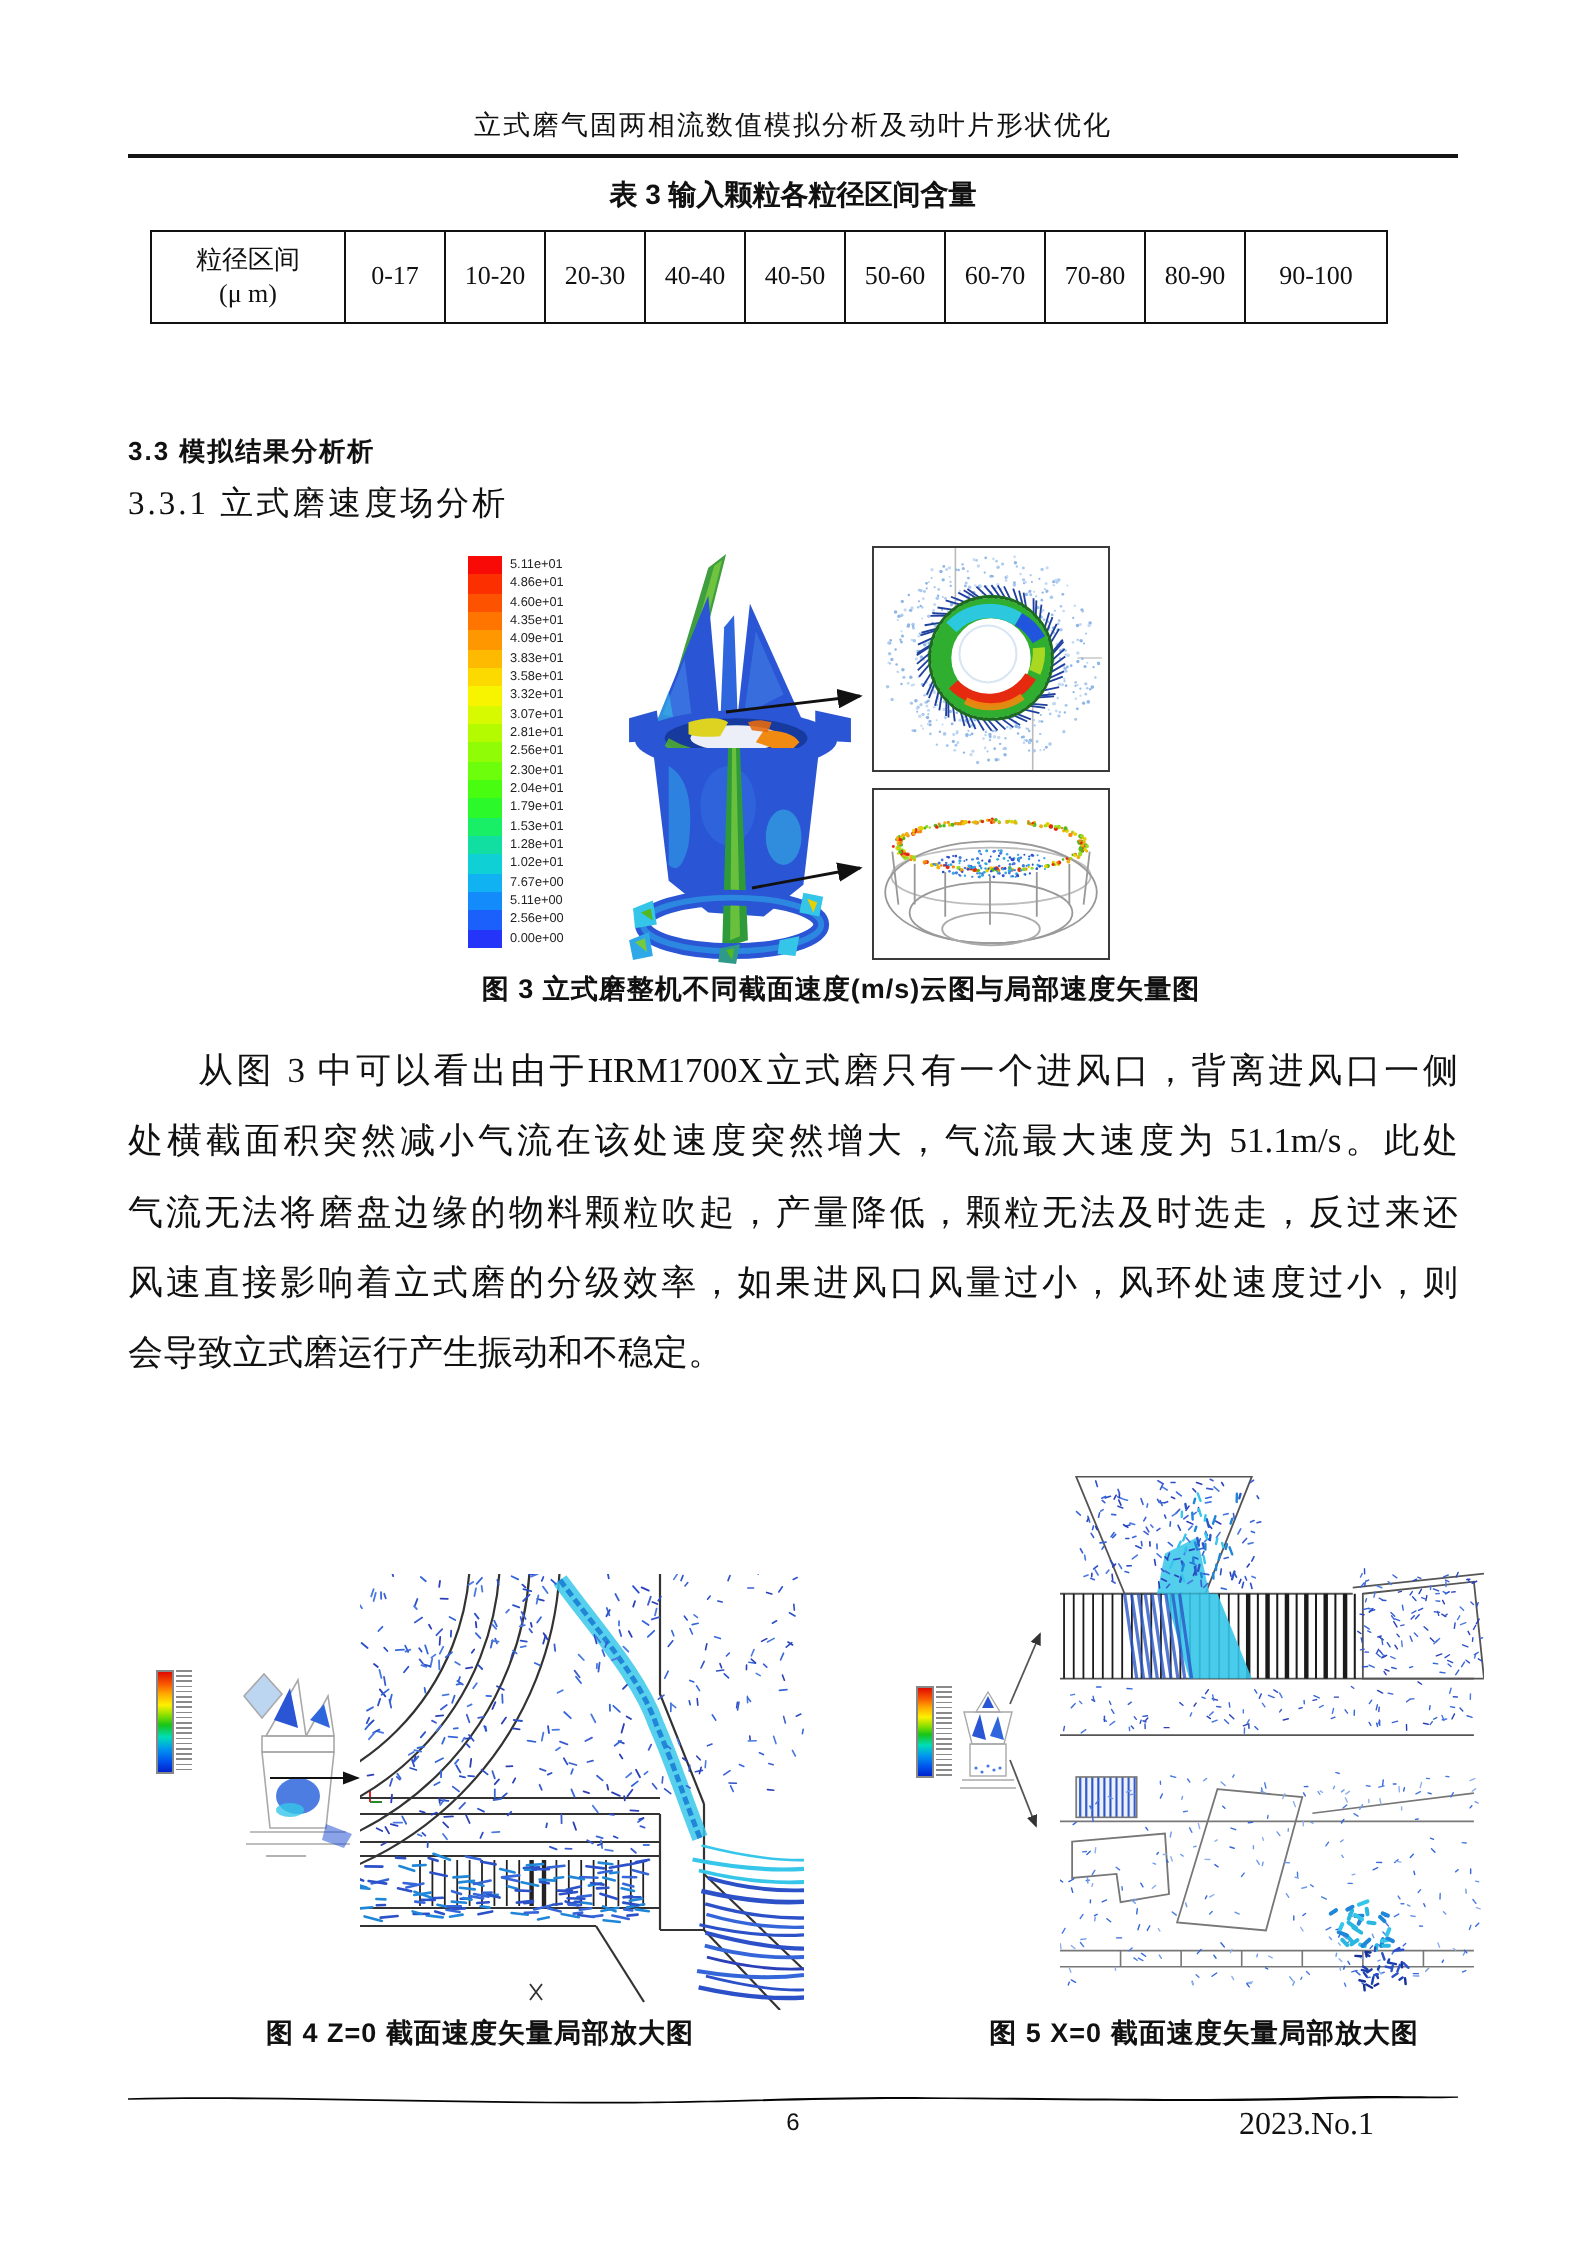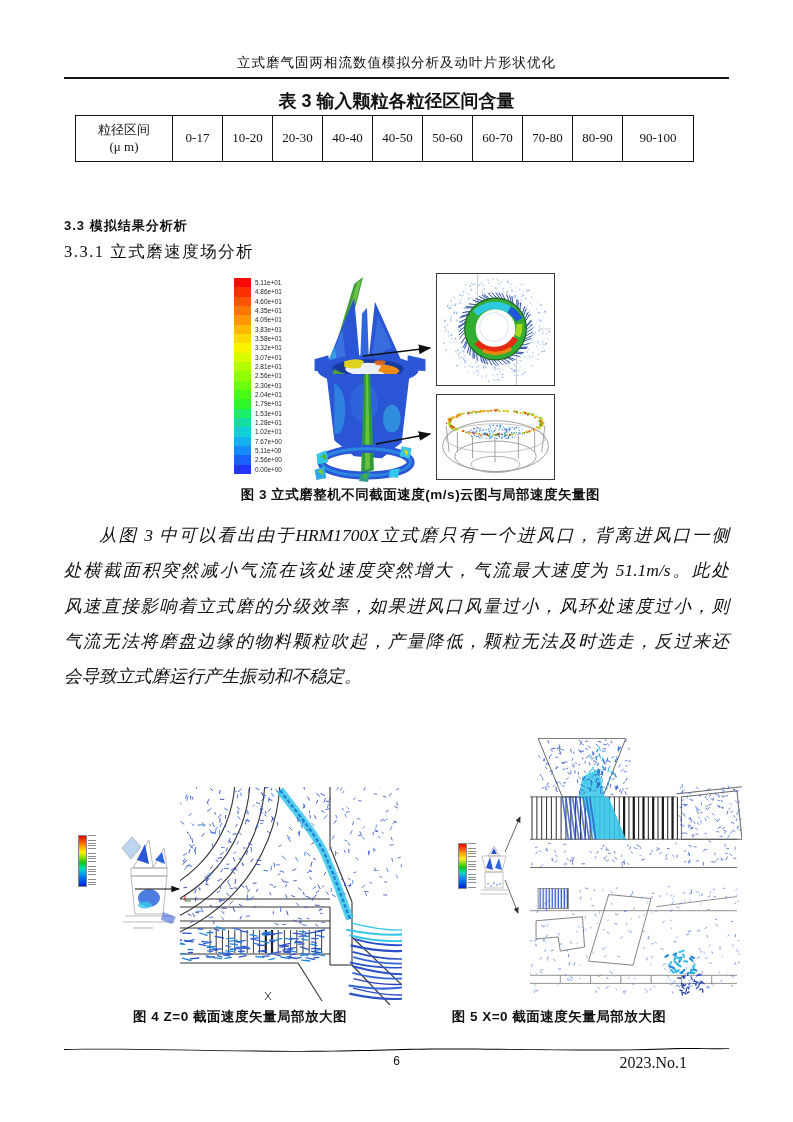--- a/index.html
+++ b/index.html
@@ -5,21 +5,21 @@
   * { margin:0; padding:0; box-sizing:border-box; }
   html,body { background:#ffffff; }
   .page { position:relative; width:793px; height:1122px; background:#ffffff; overflow:hidden;
           font-family:"Liberation Serif", serif; color:#111; }
 
   .header-title { position:absolute; top:54px; left:0; width:100%; text-align:center;
                   font-size:13.5px; letter-spacing:1px; }
   .header-rule  { position:absolute; top:77px; left:64px; width:665px; height:2px; background:#151515; }
 
   .table-caption { position:absolute; top:89px; left:0; width:100%; text-align:center;
-                   font-family:"Liberation Sans", sans-serif; font-weight:bold; font-size:18px; }
+                   font-family:"Liberation Sans", sans-serif; font-weight:bold; font-size:14px; }
 
   table.ptable { position:absolute; top:115px; left:75px; width:618px; border-collapse:collapse;
                  table-layout:fixed; font-size:13px; text-align:center; }
   table.ptable td { border:1px solid #111; vertical-align:middle; }
   table.ptable { border:1.6px solid #111;padding-left:48px; }
   tr.r1 td { height:46px; line-height:1.3; }
   tr.r2 td { height:27px; }
 
   .s33  { position:absolute; top:217px; left:64px; font-family:"Liberation Sans", sans-serif;
           font-weight:bold; font-size:13px; letter-spacing:1px; }
@@ -35,24 +35,24 @@
   .box  { position:absolute; background:#fff; border:1.6px solid #3a3a3a; }
   .boxtop { left:206px; top:1px;   width:119px; height:113px; }
   .boxbot { left:206px; top:122px; width:119px; height:86px; }
   .box svg { width:100%; height:100%; display:block; }
   .fig3arrows { position:absolute; left:0; top:0; width:332px; height:213px; pointer-events:none; }
 
   .figcap { position:absolute; font-family:"Liberation Sans", sans-serif; font-weight:bold;
             font-size:13.5px; letter-spacing:.5px; }
   .cap3 { top:486px; left:0; width:100%; text-align:center;margin-left:24px; }
   .cap4 { top:1008px; left:75px;  width:330px; text-align:center; }
-  .cap5 { top:1008px; left:424px; width:270px; text-align:center; }
+  .cap5 { top:1008px; left:467px; width:270px; text-align:center; }
 
   .para { position:absolute; top:518px; left:64px; width:665px; font-size:17.5px; }
-  .pline { line-height:35.3px; text-align:justify; text-align-last:justify; white-space:normal;font-style:italic; }
+  .pline { line-height:35.3px; text-align:justify; text-align-last:justify; white-space:normal; }
   .pline.first { text-indent:2em; }
   .pline.last  { text-align-last:left; }
 
   .fig4 { position:absolute; top:743px; left:75px;  width:330px; height:262px; }
   .fig5 { position:absolute; top:738px; left:450px; width:292px; height:267px; }
 
   .minibar { position:absolute; display:flex; }
   .mb-grad { width:9px; height:52px;
       background:linear-gradient(#e00b00,#f85800 12%,#ffaa00 22%,#fff000 33%,#8ee000 43%,#18c418 53%,#00ddb8 65%,#0096ee 77%,#0055ee 89%,#0022cc);
       border:0.5px solid #888; }
@@ -1157,22 +1157,22 @@
       </defs>
       <line x1="133" y1="84" x2="200" y2="76" stroke="#111" stroke-width="1.4" marker-end="url(#ah)"></line>
       <line x1="146" y1="172" x2="200" y2="162" stroke="#111" stroke-width="1.4" marker-end="url(#ah)"></line>
     </svg>
   </div>
   <div class="figcap cap3">图 3 立式磨整机不同截面速度(m/s)云图与局部速度矢量图</div>
 
   <div class="para">
     <div class="pline first">从图 3 中可以看出由于HRM1700X立式磨只有一个进风口，背离进风口一侧</div>
     <div class="pline">处横截面积突然减小气流在该处速度突然增大，气流最大速度为 51.1m/s。此处</div>
+    <div class="pline">气流无法将磨盘边缘的物料颗粒吹起，产量降低，颗粒无法及时选走，反过来还</div>
     <div class="pline">风速直接影响着立式磨的分级效率，如果进风口风量过小，风环处速度过小，则</div>
-    <div class="pline">气流无法将磨盘边缘的物料颗粒吹起，产量降低，颗粒无法及时选走，反过来还</div>
     <div class="pline last">会导致立式磨运行产生振动和不稳定。</div>
   </div>
 
   <div class="fig4">
     <div class="minibar mb4">
       <div class="mb-grad"></div>
         <div class="mb-ticks"></div>
     </div>
 
     <svg class="thumb4" viewBox="0 0 60 112">

